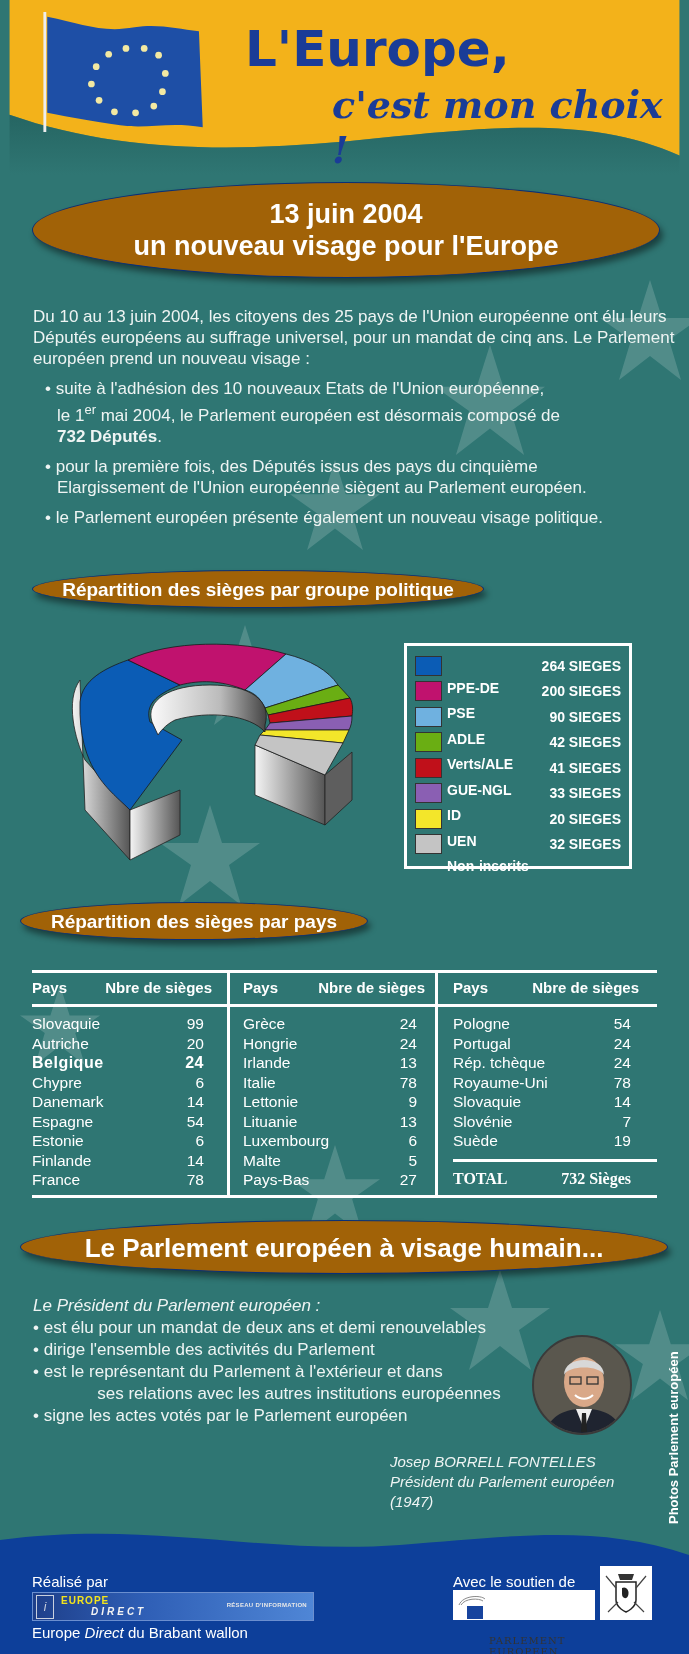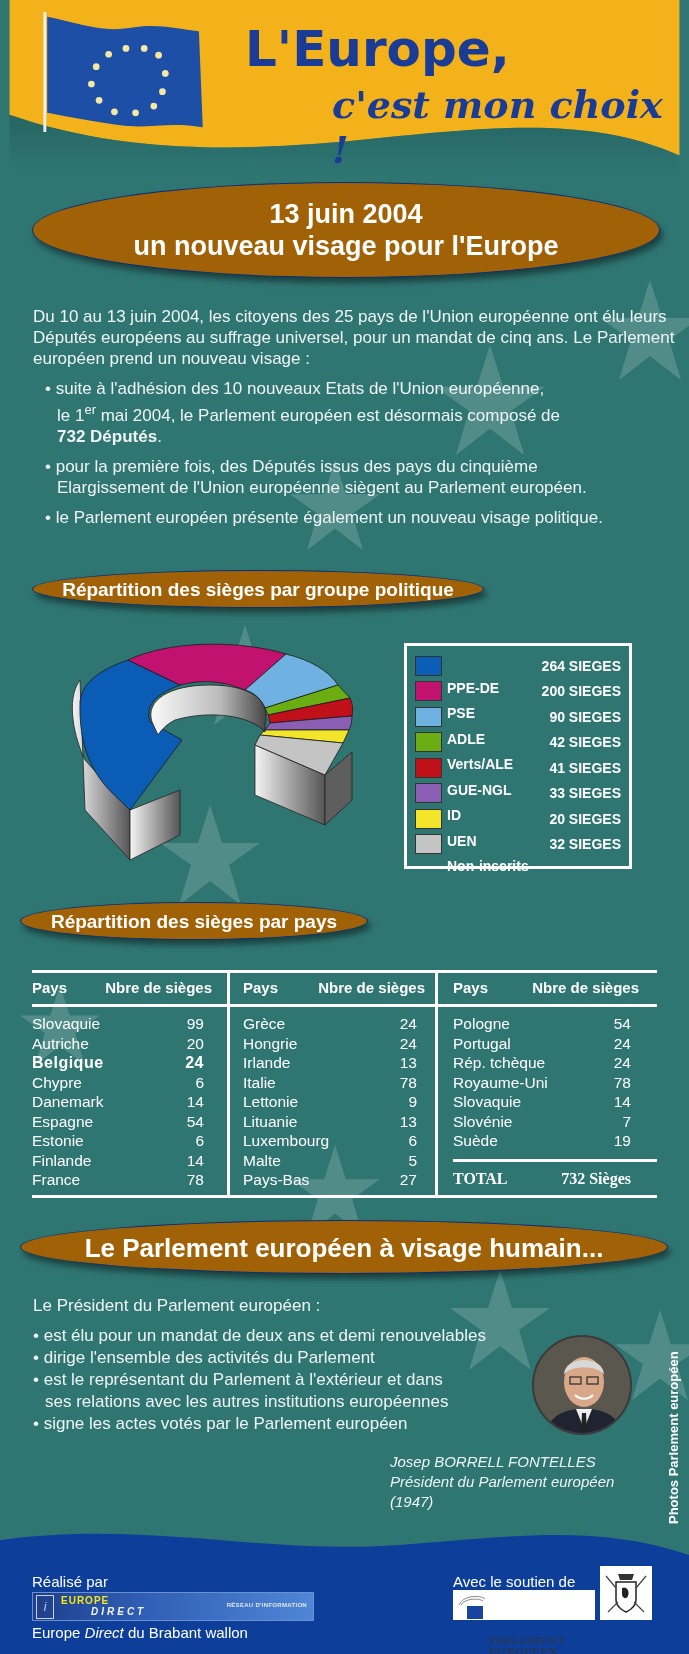--- a/index.html
+++ b/index.html
@@ -35,21 +35,21 @@
   .hline { position: absolute; left: 0; height: 3px; background: #fff; }
   .vline { position: absolute; width: 3px; background: #fff; }
   .col { position: absolute; top: 0; }
   .col-head { display: flex; justify-content: space-between; font-size: 15px; font-weight: bold; height: 36px; line-height: 36px; padding-top: 0px; }
   .row { display: flex; justify-content: space-between; font-size: 15.5px; height: 19.5px; line-height: 19.5px; }
   .row.bold { font-weight: bold; font-size: 16px; letter-spacing: 0.5px; }
   .total { display: flex; justify-content: space-between; font-size: 16px; font-weight: bold; position: absolute; font-family: Liberation Serif, serif; }
   
   .pres { position: absolute; left: 33px; top: 1295px; width: 520px; font-size: 17px; line-height: 22px; color: #eef4f3; }
   .pres .li { padding-left: 0; }
-  .pres .li .cont { padding-left: 12px; display: block; }
+  .pres .li .cont { padding-left: 12px; display: block; text-align: center; }
   .photo { position: absolute; left: 532px; top: 1335px; width: 100px; height: 100px; border-radius: 50%; background: radial-gradient(circle at 50% 35%, #e3b99a 0 22%, #7a5a42 23% 30%, #4b4a44 31% 100%); border: 2px solid #3a3a3a; overflow: hidden; }
   .caption { position: absolute; left: 390px; top: 1452px; width: 250px; text-align: left; font-size: 15px; font-style: italic; line-height: 20px; color: #eef4f3; }
   .credit { position: absolute; left: 656px; top: 1510px; transform: rotate(-90deg); transform-origin: left top; font-size: 13px; font-weight: bold; white-space: nowrap; color: #fff; }
   
   .footer { position: absolute; left: 0; top: 1525px; width: 689px; height: 129px; }
   .f-real { position: absolute; left: 32px; top: 1573px; font-size: 15px; }
   .f-logo { position: absolute; left: 32px; top: 1592px; width: 282px; height: 29px; background: linear-gradient(90deg, #1e3f8a 0%, #2f5fb6 40%, #4f86d6 100%); border: 1px solid #6b8fcf; }
   .f-logo .ib { position: absolute; left: 3px; top: 2px; width: 18px; height: 24px; border: 1px solid #c9d0de; color: #c9d0de; font-size: 12px; font-style: italic; text-align: center; line-height: 22px; }
   .f-logo .eu { position: absolute; left: 28px; top: 2px; color: #f4e41c; font-size: 10px; font-weight: bold; letter-spacing: 1px; }
   .f-logo .di { position: absolute; left: 58px; top: 13px; color: #f4f4f4; font-size: 10px; font-weight: bold; font-style: italic; letter-spacing: 3px; }
@@ -368,21 +368,21 @@
     </div>
     <div class="total" style="left:421px;top:200px;width:178px;">
         <span>TOTAL</span>
         <span>732 Sièges</span>
       </div>
   </div>
 
   <div class="banner b4">Le Parlement européen à visage humain...</div>
 
   <div class="pres">
-    <div style="margin-bottom:8px;">Le Président du Parlement européen :</div>
+    <div style="font-style:italic;">Le Président du Parlement européen :</div>
     <div class="li">• est élu pour un mandat de deux ans et demi renouvelables</div>
     <div class="li">• dirige l'ensemble des activités du Parlement</div>
     <div class="li">• est le représentant du Parlement à l'extérieur et dans</div>
     <div class="li">
         <span class="cont">ses relations avec les autres institutions européennes</span>
       </div>
     <div class="li">• signe les actes votés par le Parlement européen</div>
   </div>
 
   <div class="photo">

